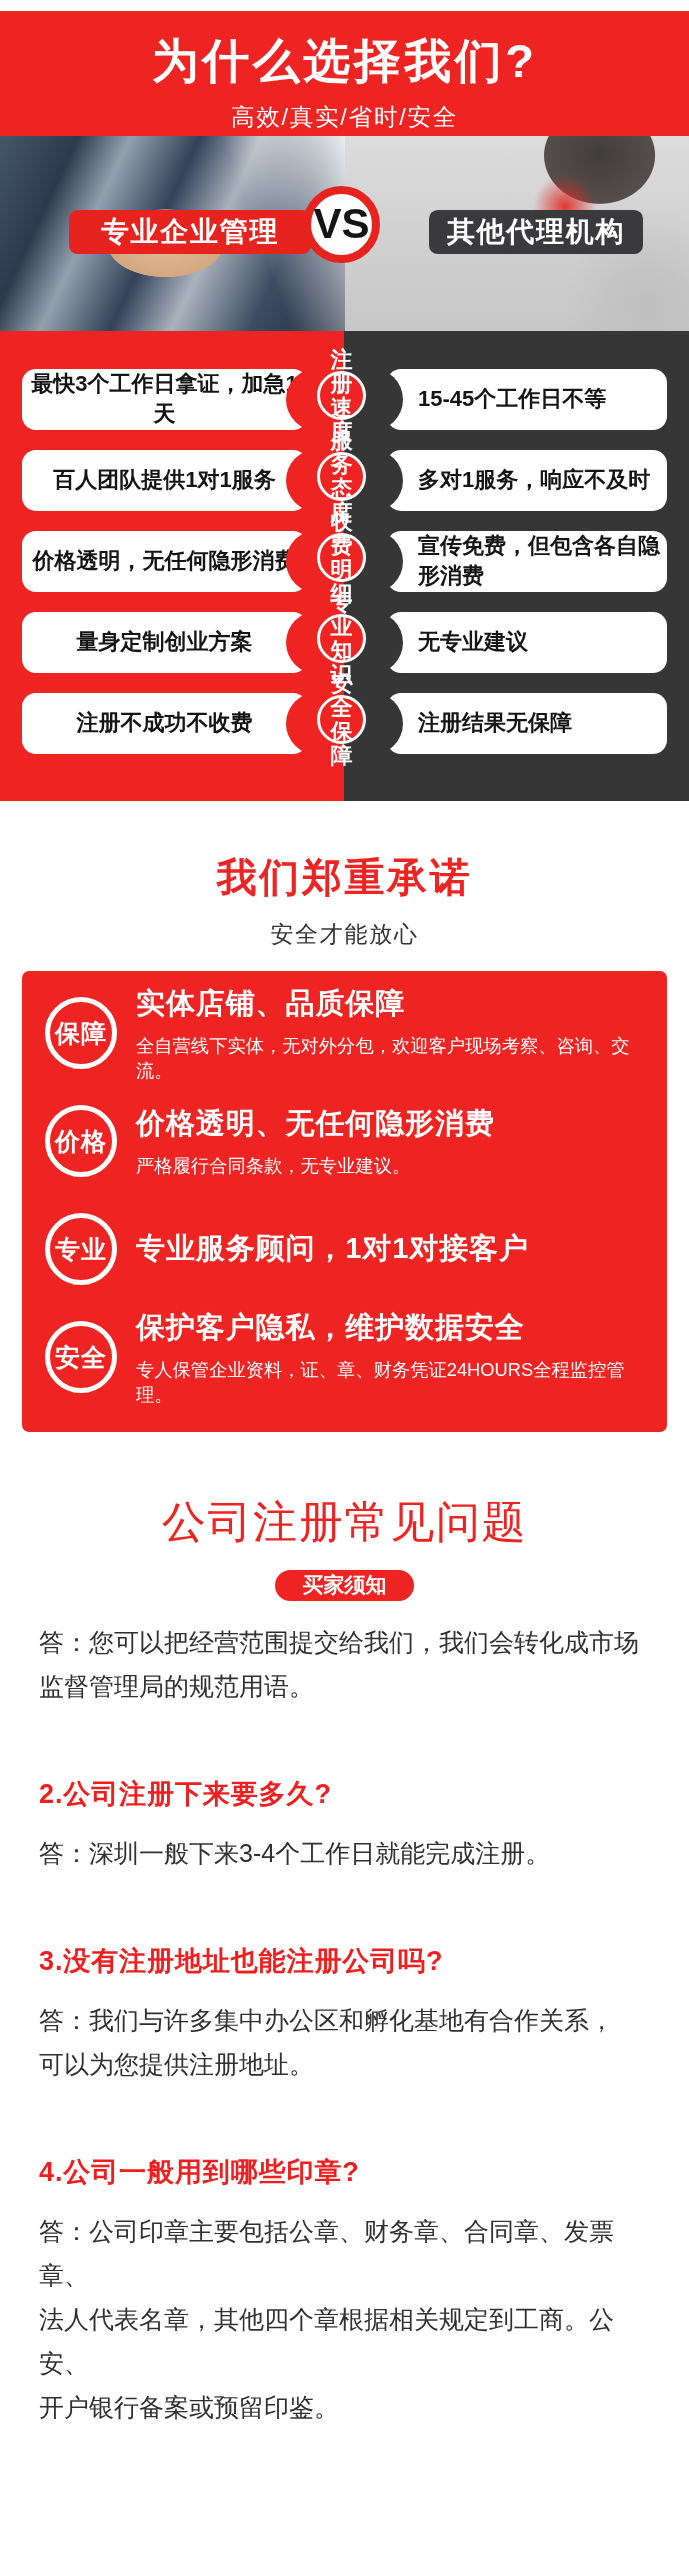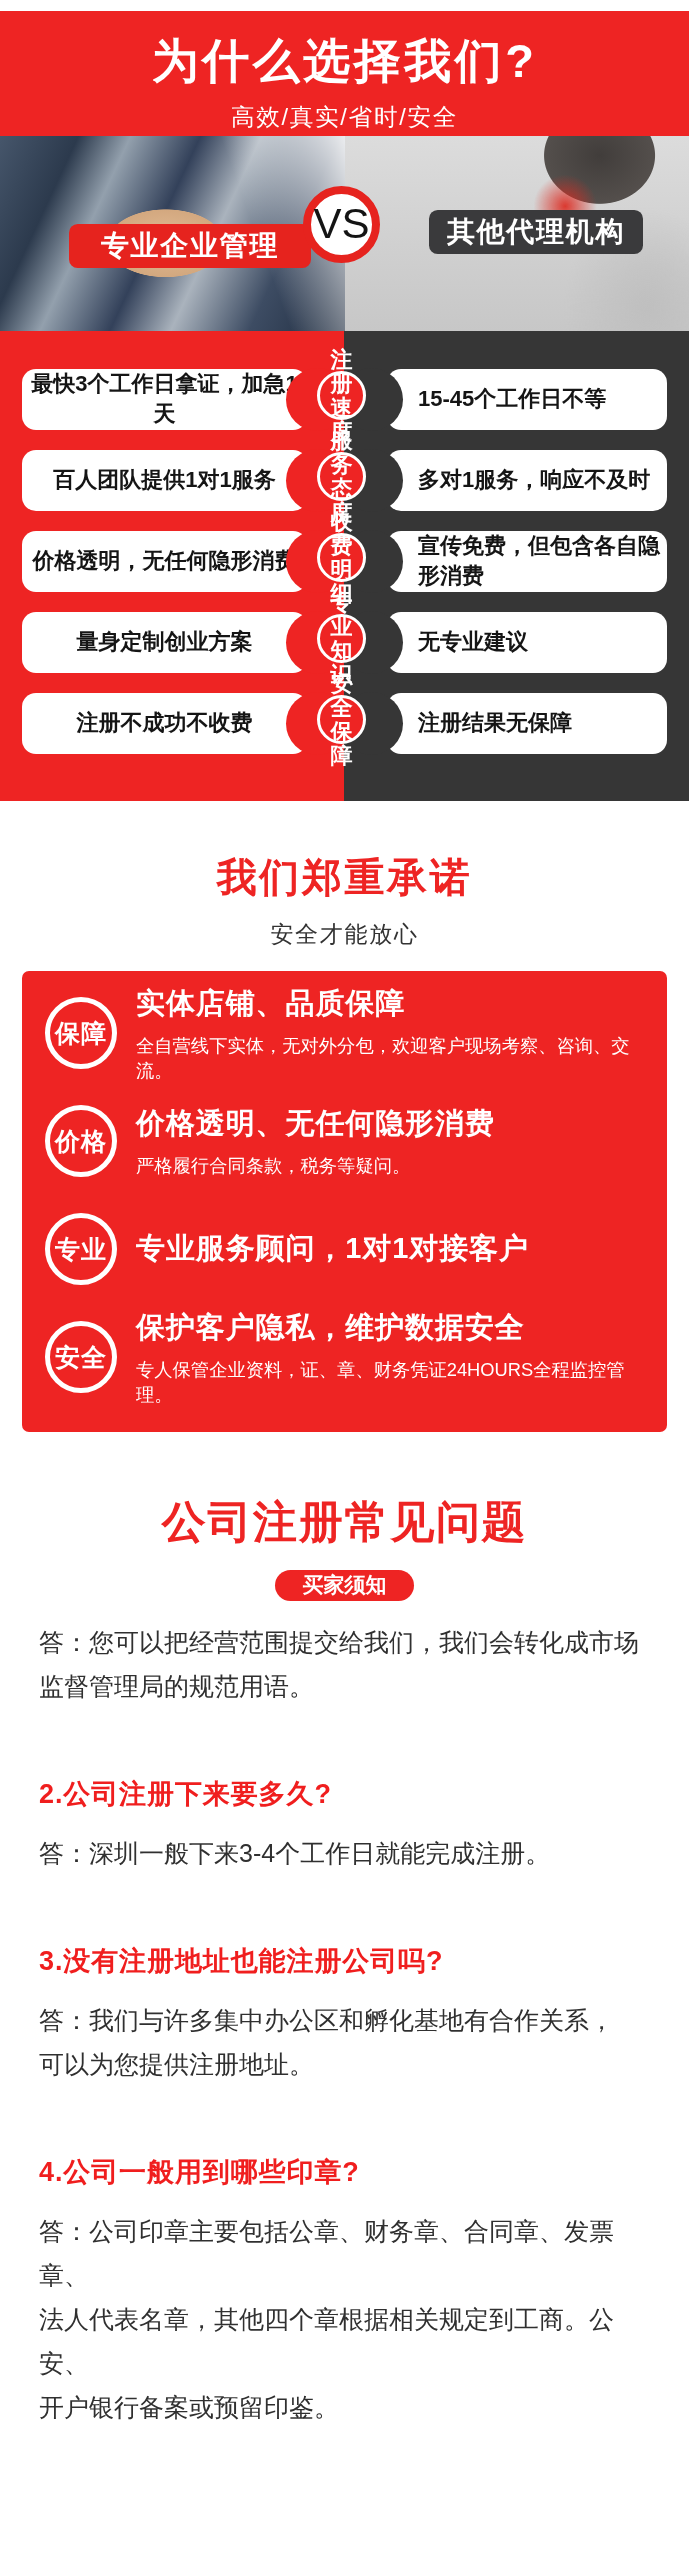--- a/index.html
+++ b/index.html
@@ -25,26 +25,26 @@
   }
   .photo-right { background:
     radial-gradient(circle 44px at 64% 36%, rgba(220,40,30,.9), rgba(220,40,30,0) 72%),
     radial-gradient(ellipse 100px 87px at 74% 10%, #413d3b 0%, #544f4c 55%, rgba(0,0,0,0) 56%),
     radial-gradient(ellipse 140px 166px at 88% 88%, #bfbfbf 0%, rgba(191,191,191,0) 60%),
     linear-gradient(180deg, #dcdcdc 0%, #cfcfcf 60%, #c7c7c7 100%);
   }
   .vlabel { position:absolute; top:74px; height:44px; border-radius:8.7px;
     display:flex; align-items:center; justify-content:center;
     color:#fff; font-size:28px; font-weight:bold; letter-spacing:1.7px; }
-  .vlabel-left { left:69px; width:242px; background:#e6231e;margin-top:14px; }
+  .vlabel-left { left:69px; width:242px; background:#e6231e; }
   .vlabel-right { left:429px; width:214px; background:#3a3a3c; }
   .vs-circle { position:absolute; left:303px; top:50px; width:77px; height:77px;
     background:#ffffff; border:8.7px solid #e6231e; border-radius:50%;
     display:flex; align-items:center; justify-content:center;
-    font-size:42px; font-weight:normal; color:#141414; }
+    font-size:42px; font-weight:bold; color:#141414; }
 
   
   .compare { height:470px; padding-top:38px;
     background:linear-gradient(90deg, #ee2423 0%, #ee2423 50%, #363636 50%, #363636 100%); }
   .crow { position:relative; height:61px; margin-bottom:20px; }
   .cpill { position:absolute; top:0; height:61px; background:#fff; border-radius:14px;
     font-size:22px; font-weight:600; color:#151515; display:flex; align-items:center; }
   .cpill-left { left:22px; width:285px; justify-content:center; text-align:center; }
   .cpill-right { left:387px; width:280px; padding-left:31px; }
   .cdot { position:absolute; top:-0.9px; width:63px; height:63px; border-radius:50%; }
@@ -64,21 +64,21 @@
   .pitem { display:flex; align-items:center; height:108px; padding:0 21px 0 23px; }
   .pcircle { flex:none; width:72px; height:72px; border:5.2px solid #ffffff; border-radius:50%;
     display:flex; align-items:center; justify-content:center;
     color:#fff; font-size:25px; font-weight:bold; letter-spacing:0.9px; }
   .ptext { margin-left:19px; color:#ffffff; }
   .ptitle { font-size:29px; font-weight:bold; letter-spacing:0.9px; }
   .pdesc { margin-top:8.7px; font-size:18.3px; }
 
   
   .faq { padding:0 39px; }
-  .faq-title { margin:61px 0 0; text-align:center; color:#ee2423; font-size:44px; font-weight:bold; letter-spacing:1.7px; }
+  .faq-title { margin:61px 0 0; text-align:center; color:#ee2423; font-size:44px; font-weight:normal; letter-spacing:1.7px; }
   .faq-badge { width:139px; height:31px; margin:17.4px auto 0; background:#ee2423; border-radius:15.7px;
     color:#fff; font-size:21px; font-weight:bold; display:flex; align-items:center; justify-content:center; }
   .faq-item .q { margin:68px 0 0; color:#f01e1e; font-size:27px; font-weight:bold; letter-spacing:0.9px; }
   .faq-item:first-of-type .q { margin-top:54px; }
   .faq-item .a { margin:19px 0 0; color:#303030; font-size:25px; line-height:44px; white-space:pre-line; }
 </style>
 </head>
 <body>
 
 <div class="hero">
@@ -155,21 +155,21 @@
     <div class="ptext">
       <div class="ptitle">实体店铺、品质保障</div>
       <div class="pdesc">全自营线下实体，无对外分包，欢迎客户现场考察、咨询、交流。</div>
     </div>
   </div>
 
   <div class="pitem">
     <div class="pcircle">价格</div>
     <div class="ptext">
       <div class="ptitle">价格透明、无任何隐形消费</div>
-      <div class="pdesc">严格履行合同条款，税务等疑问。</div>
+      <div class="pdesc">严格履行合同条款，无专业建议。</div>
     </div>
   </div>
 
   <div class="pitem">
     <div class="pcircle">专业</div>
     <div class="ptext">
       <div class="ptitle">专业服务顾问，1对1对接客户</div>
     </div>
   </div>
 

